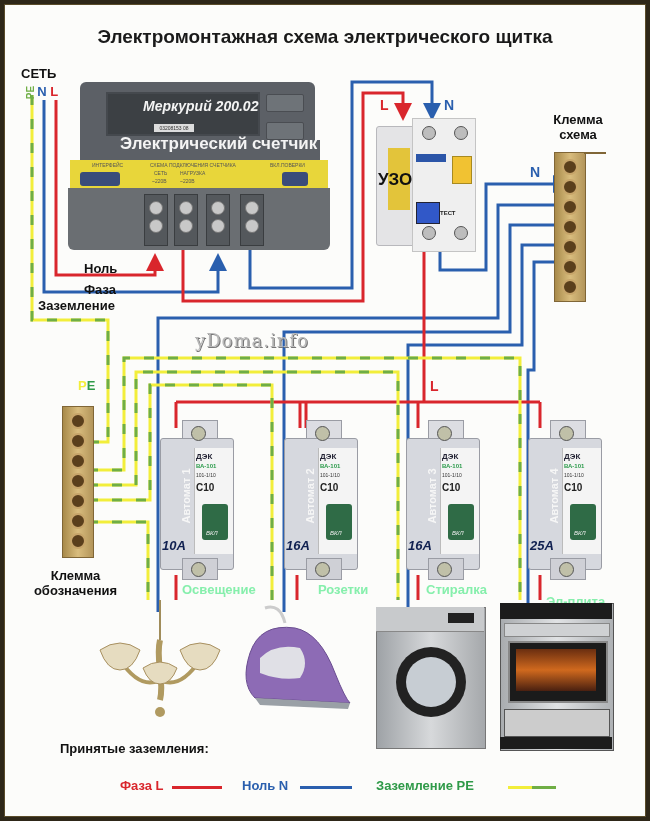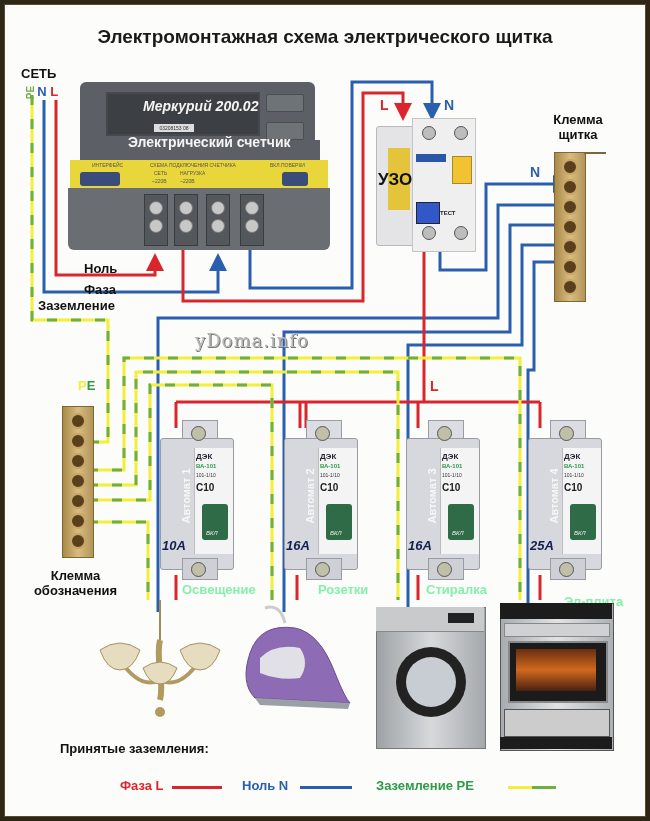--- a/index.html
+++ b/index.html
@@ -13,21 +13,21 @@
   .meter{left:68px;top:82px;width:262px;height:175px;}
   .meter .top{position:absolute;left:12px;top:0;width:235px;height:70px;background:#5c6066;border-radius:6px 6px 0 0;}
   .meter .screen{position:absolute;left:38px;top:10px;width:150px;height:40px;background:#3c4044;border:2px solid #45494e;}
   .meter .mid{position:absolute;left:12px;top:58px;width:240px;height:22px;background:#5c6066;}
   .meter .yellow{position:absolute;left:2px;top:78px;width:258px;height:30px;background:#e8d63a;}
   .meter .yellow .ytxt{position:absolute;font-size:5px;color:#555;}
   .meter .base{position:absolute;left:0;top:106px;width:262px;height:62px;background:#6a6e72;border-radius:0 0 6px 6px;}
   .meter .term{position:absolute;top:112px;width:22px;height:50px;background:#54585c;border:1px solid #3a3d40;}
   .meter .screw{position:absolute;left:4px;width:12px;height:12px;border-radius:50%;background:#c8c8c8;border:1px solid #777;}
   .meter-name{left:122px;top:98px;font-size:14px;font-weight:bold;font-style:italic;color:#f4f4f4;margin-left:21px;}
-  .meter-desc{left:128px;top:134px;font-size:14px;font-weight:bold;color:#f4f4f4;}
+  .meter-desc{left:120px;top:134px;font-size:17px;font-weight:bold;color:#f4f4f4;}
   .meter .serial{position:absolute;left:86px;top:42px;width:40px;height:8px;background:#ddd;font-size:5px;color:#333;text-align:center;line-height:8px;}
   .meter .btn{position:absolute;left:198px;width:36px;height:16px;background:#6e7378;border:1px solid #4a4d52;border-radius:2px;}
   .meter .side{position:absolute;top:90px;width:40px;height:14px;background:#3a4c7a;border-radius:3px;}
   
   .rcd{left:376px;top:118px;width:100px;height:132px;}
   .rcd .body{position:absolute;left:0;top:8px;width:98px;height:118px;background:#e4e4e6;border:1px solid #b8b8bc;border-radius:3px;}
   .rcd .ylabel{position:absolute;left:12px;top:30px;width:22px;height:62px;background:#e3c43a;}
   .rcd .face{position:absolute;left:36px;top:0;width:62px;height:132px;background:#efefef;border:1px solid #c4c4c4;}
   .rcd .screw{position:absolute;width:12px;height:12px;border-radius:50%;background:#bdbdbd;border:1px solid #555;}
   .rcd .test{position:absolute;left:40px;top:84px;width:22px;height:20px;background:#3158c8;border:1px solid #223;}
@@ -189,21 +189,21 @@
   <div class="lever"></div>
   <div class="test"></div>
   <div class="screw" style="left:46px;top:108px;"></div>
   <div class="screw" style="left:78px;top:108px;"></div>
 </div>
 <div class="abs uzo-label">УЗО</div>
 <div class="abs test-label">ТЕСТ</div>
 
 <div class="abs lbl" style="left:548px;top:112px;text-align:center;width:60px;">
   <div>Клемма</div>
-  <div>щитка</div>
+  <div>схема</div>
 </div>
 <div class="abs lbl" style="left:530px;top:164px;color:#2a5fae;font-size:14px;">N</div>
 <div class="abs bus" style="left:554px;top:152px;width:30px;height:148px;">
   <div class="hole" style="left:7px;top:6px;"></div>
     <div class="hole" style="left:7px;top:26px;"></div>
     <div class="hole" style="left:7px;top:46px;"></div>
     <div class="hole" style="left:7px;top:66px;"></div>
     <div class="hole" style="left:7px;top:86px;"></div>
     <div class="hole" style="left:7px;top:106px;"></div>
     <div class="hole" style="left:7px;top:126px;"></div>
@@ -308,21 +308,21 @@
   <div class="lever"></div>
   <div class="on">ВКЛ</div>
   <div class="vname">Автомат 4</div>
   <div class="amps">25A</div>
   <div class="screw" style="top:142px;"></div>
 </div>
 
 <div class="abs circ" style="left:182px;top:582px;">Освещение</div>
 <div class="abs circ" style="left:318px;top:582px;">Розетки</div>
 <div class="abs circ" style="left:426px;top:582px;">Стиралка</div>
-<div class="abs circ" style="left:546px;top:594px;margin-left:18px;">Эл-плита</div>
+<div class="abs circ" style="left:546px;top:594px;">Эл-плита</div>
 
 <svg class="abs chand" viewBox="0 0 130 120">
   <line x1="65" y1="0" x2="65" y2="40" stroke="#a08c5a" stroke-width="2"></line>
   <path d="M65 40 C60 60, 70 80, 65 100" stroke="#b09a60" stroke-width="6" fill="none"></path>
   <path d="M25 60 Q45 90 65 80 Q85 90 105 60" stroke="#b09a60" stroke-width="4" fill="none"></path>
   <path d="M5 50 Q25 36 45 50 Q38 70 25 70 Q12 70 5 50z" fill="#e6dcc0" stroke="#a89060"></path>
   <path d="M85 50 Q105 36 125 50 Q118 70 105 70 Q92 70 85 50z" fill="#e6dcc0" stroke="#a89060"></path>
   <path d="M48 68 Q65 56 82 68 Q76 84 65 84 Q54 84 48 68z" fill="#e6dcc0" stroke="#a89060"></path>
   <circle cx="65" cy="112" r="5" fill="#b09a60"></circle>
 </svg>

